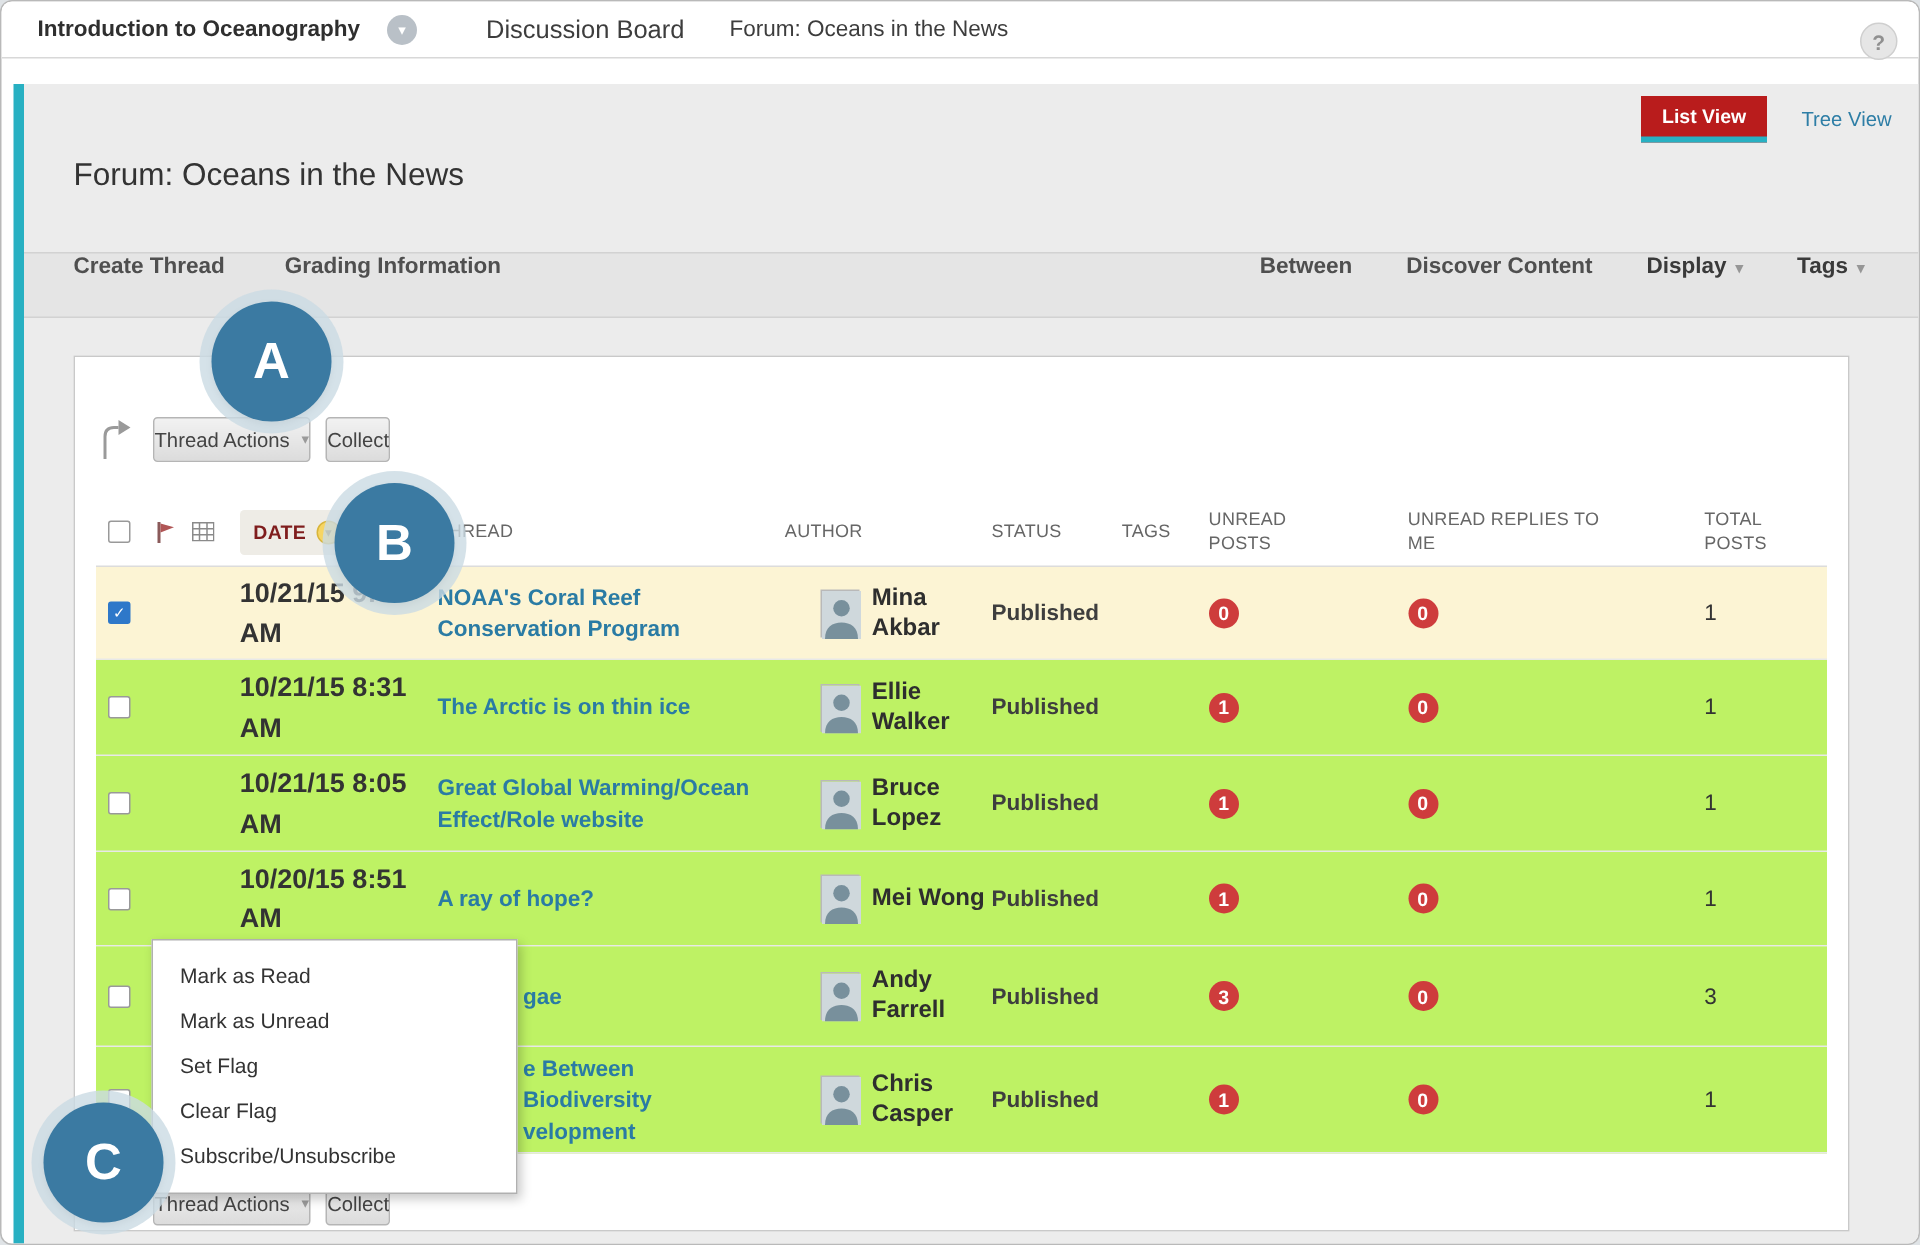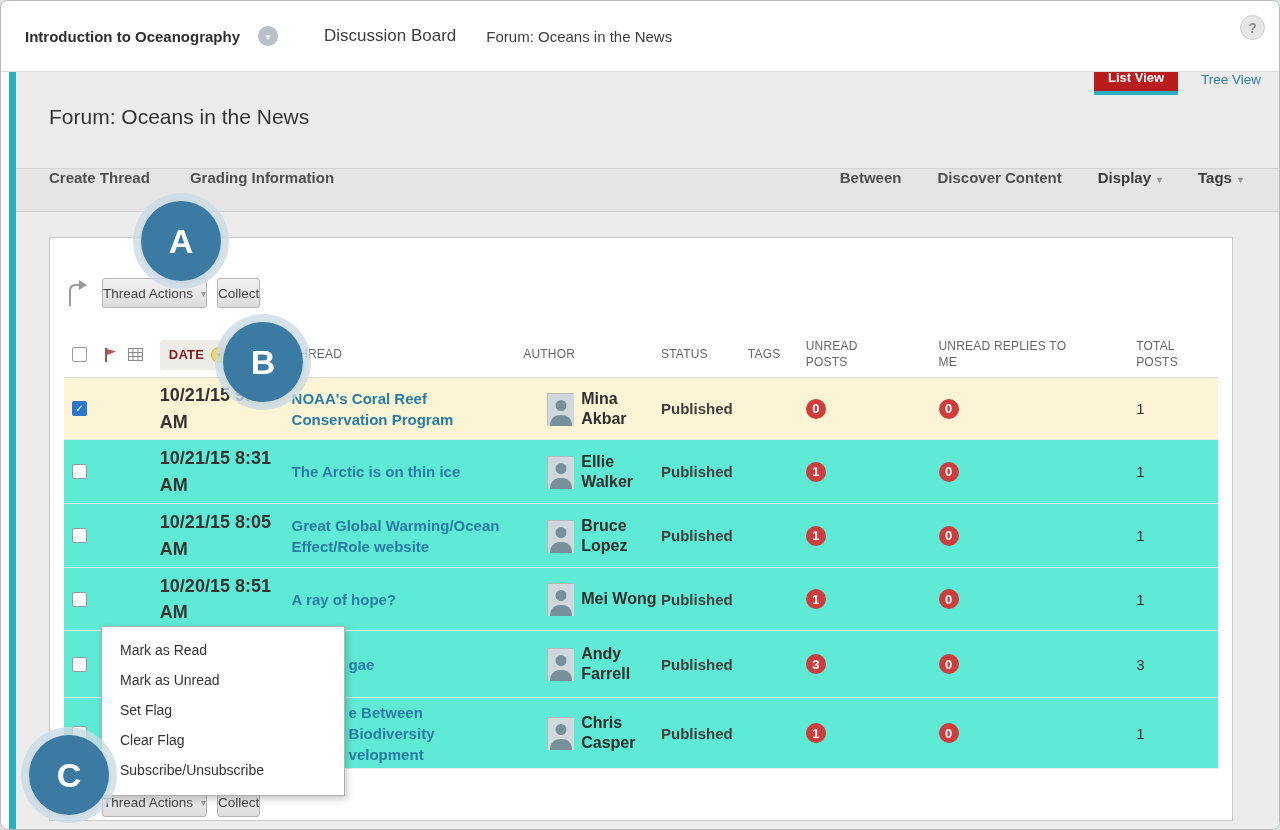--- a/index.html
+++ b/index.html
@@ -2,21 +2,21 @@
 <html style="--teal: #28b0c2; --link: #2a7ba4; --red: #ce3c3c; --hl: #fcf4d4; --ann: #3b7aa2;"><head>
 <meta charset="utf-8">
 <style>
   * { margin:0; padding:0; box-sizing:border-box; }
   body { background:#dfe3e6; font-family:"Liberation Sans", sans-serif; }
   .screen {
     position:relative; width:1280px; height:830px; margin:0 auto;
     background:#fff; border:1px solid #b9b9b9; border-radius:8px; overflow:hidden;
   }
   
-  .topbar { position:absolute; left:0; top:0; width:1280px; height:71px; background:#fff;
+  .topbar { position:absolute; left:0; top:0; width:1280px; height:38px; background:#fff;
     border-bottom:1px solid #d8d8d8; display:flex; align-items:center; z-index:5; }
   .course-title { margin-left:24px; font-size:15px; font-weight:bold; color:#2f2f2f; }
   .crumb-chevron { margin-left:18px; width:20px; height:20px; border-radius:50%; background:#b9c0c7;
     color:#fff; font-size:10px; display:flex; align-items:center; justify-content:center; cursor:pointer; }
   .crumb { margin-left:46px; font-size:17px; color:#3d3d3d; }
   .crumb2 { margin-left:30px; font-size:15px; color:#3d3d3d; }
   .help-circle { position:absolute; right:16px; top:14px; width:25px; height:25px; border-radius:50%;
     background:#e6e6e6; border:1px solid #cfcfcf; color:#909090; font-weight:bold; font-size:14px;
     display:flex; align-items:center; justify-content:center; }
   
@@ -45,21 +45,21 @@
   .invert-arrow { width:24px; height:28px; margin-right:14px; cursor:pointer; }
   .btn { height:30px; padding:0 0; background:linear-gradient(#f2f2f2,#dcdcdc); border:1px solid #b5b5b5;
     border-radius:3px; font-size:13.5px; color:#444; display:inline-flex; align-items:center; gap:8px;
     cursor:pointer; font-family:"Liberation Sans", sans-serif; margin-right:10px; white-space:nowrap; }
   .btn .caret { font-size:10px; color:#9a9a9a; }
   
   .thead { position:absolute; top:94px; left:14px; right:14px; height:46px; border-bottom:1px solid #dcdcdc;
     display:flex; align-items:center; font-size:12px; color:#666; letter-spacing:.2px; }
   .th { white-space:pre-line; line-height:1.3; }
   .rows { position:absolute; top:140px; left:14px; right:14px; }
-  .row { display:flex; align-items:center; border-bottom:1px solid #e8e8e8; background:#5eead4; }
+  .row { display:flex; align-items:center; border-bottom:1px solid #e8e8e8; background:#bef264; }
   .row.highlight { background:var(--hl); }
   .row:nth-child(1){height:62px} .row:nth-child(2){height:64px} .row:nth-child(3){height:64px}
   .row:nth-child(4){height:63px} .row:nth-child(5){height:67px} .row:nth-child(6){height:71px}
   
   .c-check{width:40px; padding-left:8px;} .c-icons{width:54px; display:flex; gap:10px; align-items:center;}
   .c-date{width:132px; padding-left:2px;} .c-thread{width:234px; padding-left:2px; padding-right:14px;}
   .c-author{width:138px;} .c-status{width:87px;} .c-tags{width:44px;}
   .c-unread{width:141px; padding-left:14px;} .c-replies{width:194px; padding-left:6px;}
   .c-total{width:92px; padding-left:10px;}
   .checkbox { width:15px; height:15px; border:1px solid #999; border-radius:2px; background:#fff; cursor:pointer;

